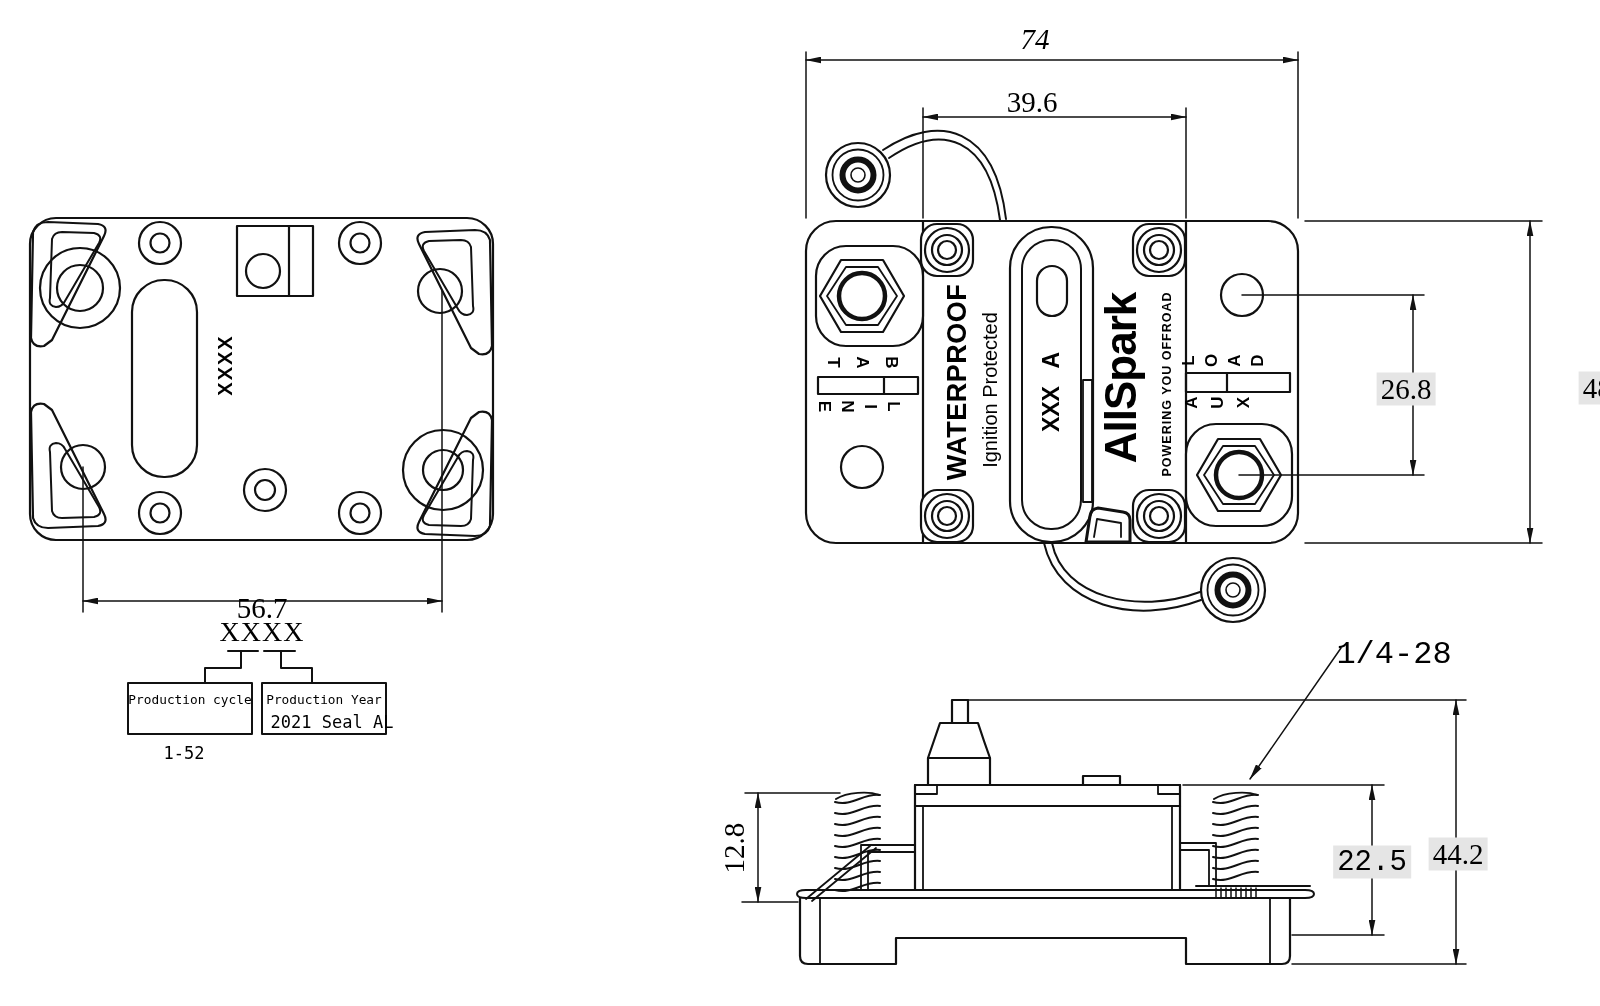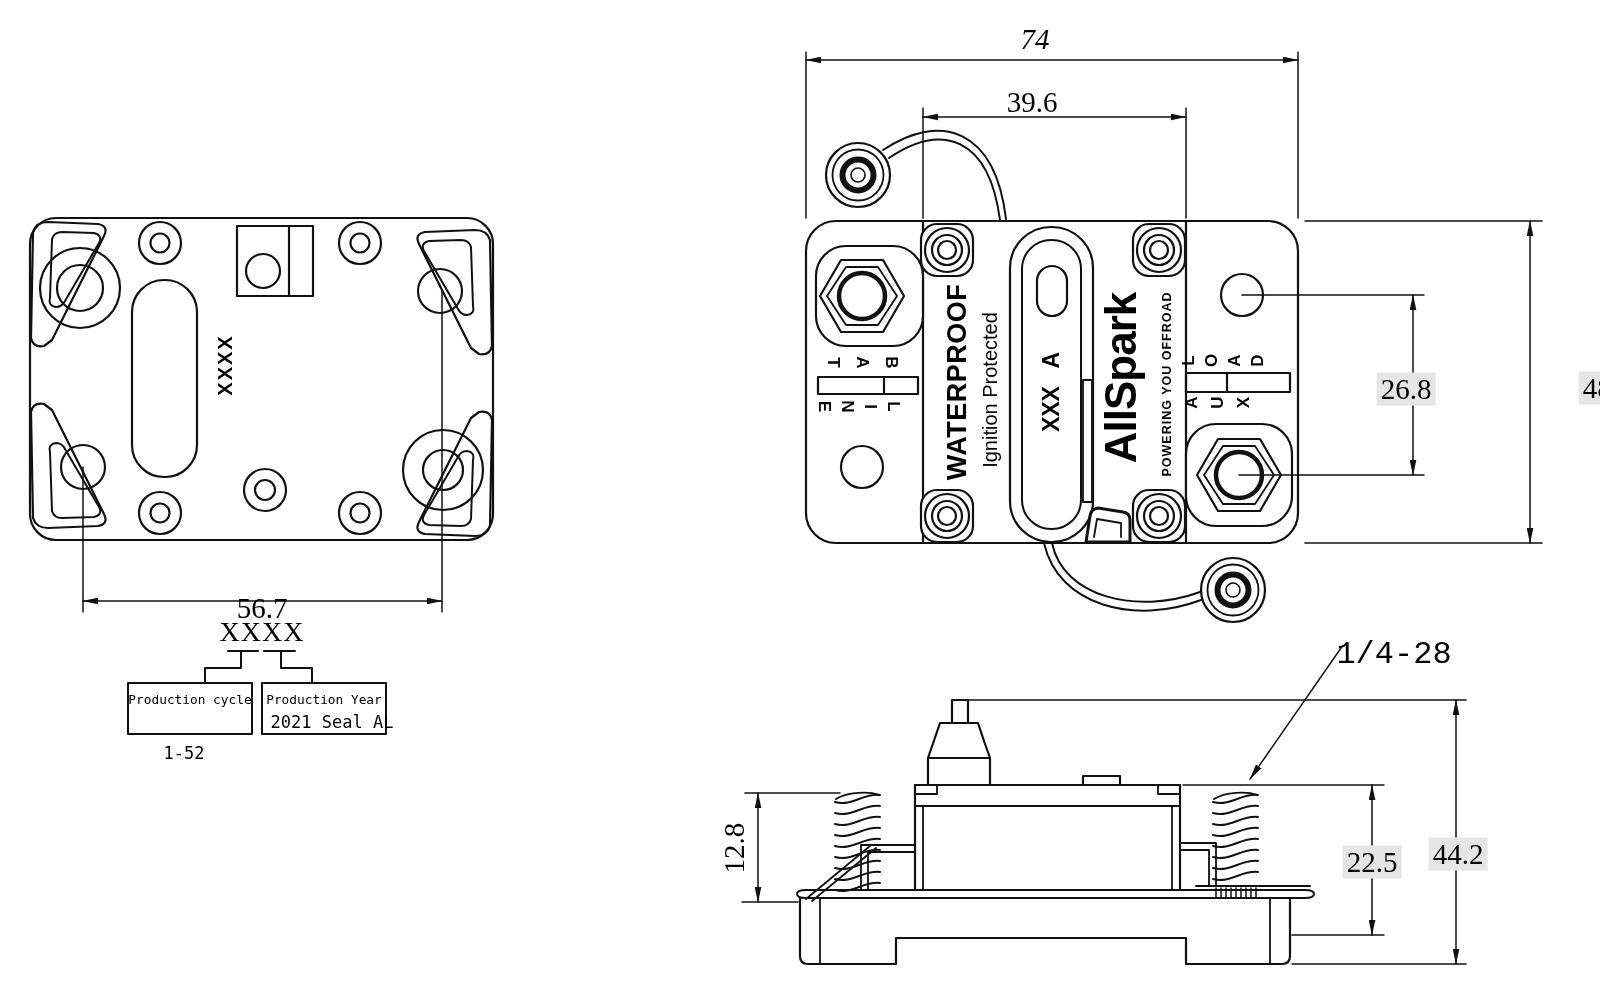--- a/index.html
+++ b/index.html
@@ -266,17 +266,17 @@
   <div class="lbl rot devmed" style="left:990px;top:390px;">Ignition Protected</div>
   <div class="lbl rot devrate" style="left:1051px;top:392px;">XXX A</div>
   <div class="lbl rot brand" style="left:1121px;top:378px;">AllSpark</div>
   <div class="lbl rot tag" style="left:1167px;top:384px;">POWERING YOU OFFROAD</div>
   <div class="lbl vl cw" style="left:857px;top:362px;letter-spacing:10px;">BAT</div>
   <div class="lbl vl cw" style="left:857px;top:406px;letter-spacing:4px;">LINE</div>
   <div class="lbl vl ccw" style="left:1225px;top:361px;letter-spacing:4px;">LOAD</div>
   <div class="lbl vl ccw" style="left:1221px;top:403px;letter-spacing:7px;">AUX</div>
 
   <div class="lbl rot dimtxt" style="left:734px;top:848px;">12.8</div>
-  <div class="lbl dimtxt dimbg" style="left:1372px;top:862px;">22.5</div>
+  <div class="lbl dimtxt dimbg" style="left:1372px;top:862px;font-family:Liberation Mono, monospace;">22.5</div>
   <div class="lbl dimtxt dimbg" style="left:1458px;top:854px;">44.2</div>
   <div class="lbl serif" style="left:1394px;top:654px;font-size:32px;">1/4-28</div>
 
 </div>
 
 </body></html>

